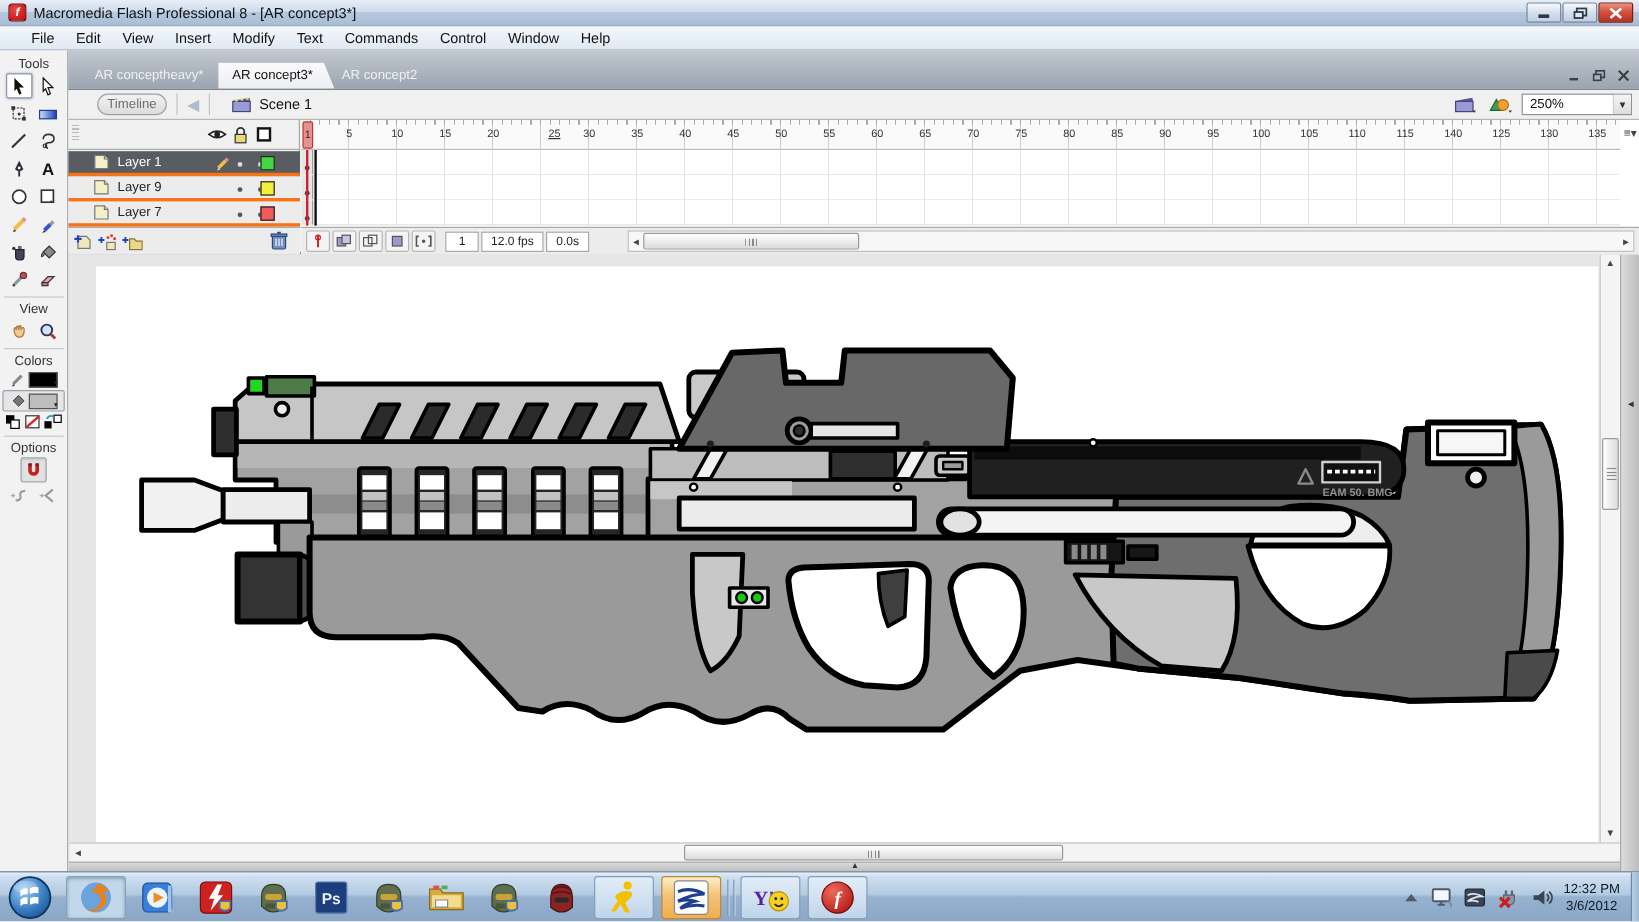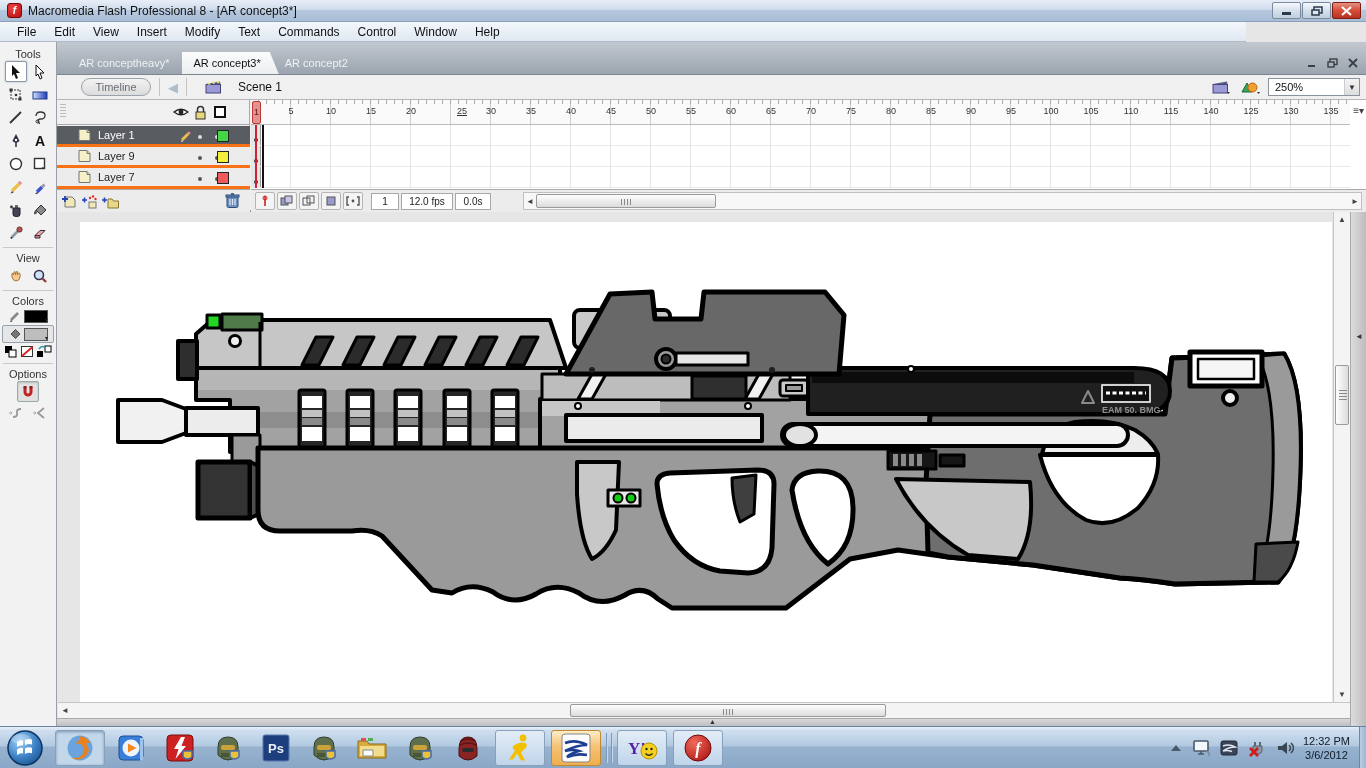--- a/index.html
+++ b/index.html
@@ -15,23 +15,23 @@
   background:radial-gradient(circle at 35% 30%,#f04545,#b80d0d); border:1px solid #7d0808;
   color:#fff; font-size:10px; font-weight:bold; text-align:center; line-height:13px; font-style:italic;}
 #title-text { font-size:12px; color:#111; }
 #win-btns { position:absolute; right:5px; top:2px; display:flex; gap:1px; }
 .wbtn { width:29px; height:17px; border:1px solid #7a8ba0; border-radius:2px;
   background:linear-gradient(#f6f9fc,#d6e0ec 50%,#c0cfdf); display:flex; align-items:center; justify-content:center; }
 .wbtn svg { display:block; }
 .wbtn.close { background:linear-gradient(#e89183,#d6523e 45%,#b93020); border-color:#7e1d10; }
 
 
-#menubar { left:0; top:22px; width:1246px; height:20px;
+#menubar { left:0; top:22px; width:1366px; height:20px;
   background:linear-gradient(#f3f7fb,#dfe8f2); border-bottom:1px solid #b0bac6;
-  display:flex; align-items:center; padding-left:8px; }
+  display:flex; align-items:center; padding-left:17px; }
 .menu-item { font-size:12px; color:#111; padding:2px 9px; }
 
 
 #toolbar { left:0; top:42px; width:57px; height:684px; background:#f2f2f2; border-right:1px solid #9aa0a8; padding-top:4px; }
 .tp-label { font-size:11px; color:#333; text-align:center; margin:2px 0 1px; }
 .tp-grid { display:flex; flex-wrap:wrap; justify-content:center; gap:2px; padding:0 3px; }
 .t-cell { width:22px; height:21px; display:flex; align-items:center; justify-content:center; border:1px solid transparent; border-radius:2px; }
 .t-cell.sel { background:#fff; border-color:#8a9aac; box-shadow:0 0 2px #aab; }
 .t-cell.pressed { background:#e2e2e2; border-color:#9aa; box-shadow:inset 0 1px 2px #bbb; }
 .tp-div { height:1px; background:#c8c8c8; margin:4px 3px; }
@@ -45,25 +45,25 @@
 #tabs { position:absolute; left:10px; bottom:0; display:flex; height:22px; }
 .tab { height:22px; padding:0 18px 0 12px; font-size:11px; display:flex; align-items:center; color:#eef1f4;
   clip-path:polygon(0 0, calc(100% - 9px) 0, 100% 100%, 0 100%); margin-right:-6px; }
 .tab.active { background:linear-gradient(#fbfbfc,#eceef0); color:#111; z-index:2; }
 #mdi-btns { position:absolute; right:8px; bottom:6px; display:flex; gap:10px; align-items:center; }
 #mdi-btns svg { display:block; }
 
 
 #editbar { left:57px; top:75px; width:1309px; height:25px; background:#f0f0f0; border-bottom:1px solid #b6b6b6;
   display:flex; align-items:center; }
-#timeline-btn { margin-left:24px; width:70px; height:18px; border:1px solid #9aa2ab; border-radius:9px;
+#timeline-btn { margin-left:24px; width:58px; height:18px; border:1px solid #9aa2ab; border-radius:9px;
   background:linear-gradient(#f2f2f2,#dcdcdc); font-size:11px; color:#6a6f75; display:flex; align-items:center; justify-content:center; }
 .eb-sep { width:1px; height:18px; background:#c4c4c4; margin:0 8px; }
 #back-arrow { color:#aebdcc; font-size:13px; }
-#scene-wrap { display:flex; align-items:center; gap:16px; margin-left:10px; }
+#scene-wrap { display:flex; align-items:center; gap:6px; margin-left:10px; }
 #scene-label { font-size:12px; color:#111; }
 #editbar-right { position:absolute; right:6px; top:3px; display:flex; align-items:center; gap:6px; }
 .eb-icon { width:22px; height:18px; display:flex; align-items:center; }
 #zoom-combo { width:92px; height:18px; background:#fff; border:1px solid #8a929c; display:flex; align-items:center; }
 #zoom-value { flex:1; font-size:11px; padding-left:6px; color:#111; }
 #zoom-dd { width:15px; height:100%; display:flex; align-items:center; justify-content:center; font-size:8px; color:#333; border-left:1px solid #c9ced4; background:linear-gradient(#f4f4f4,#ddd); }
 
 
 #timeline { left:57px; top:100px; width:1309px; height:112px; background:#f0f0f0; border-bottom:2px solid #8d949c; }
 #tl-left { position:absolute; left:0; top:0; width:193px; height:112px; border-right:1px solid #aaa; }

